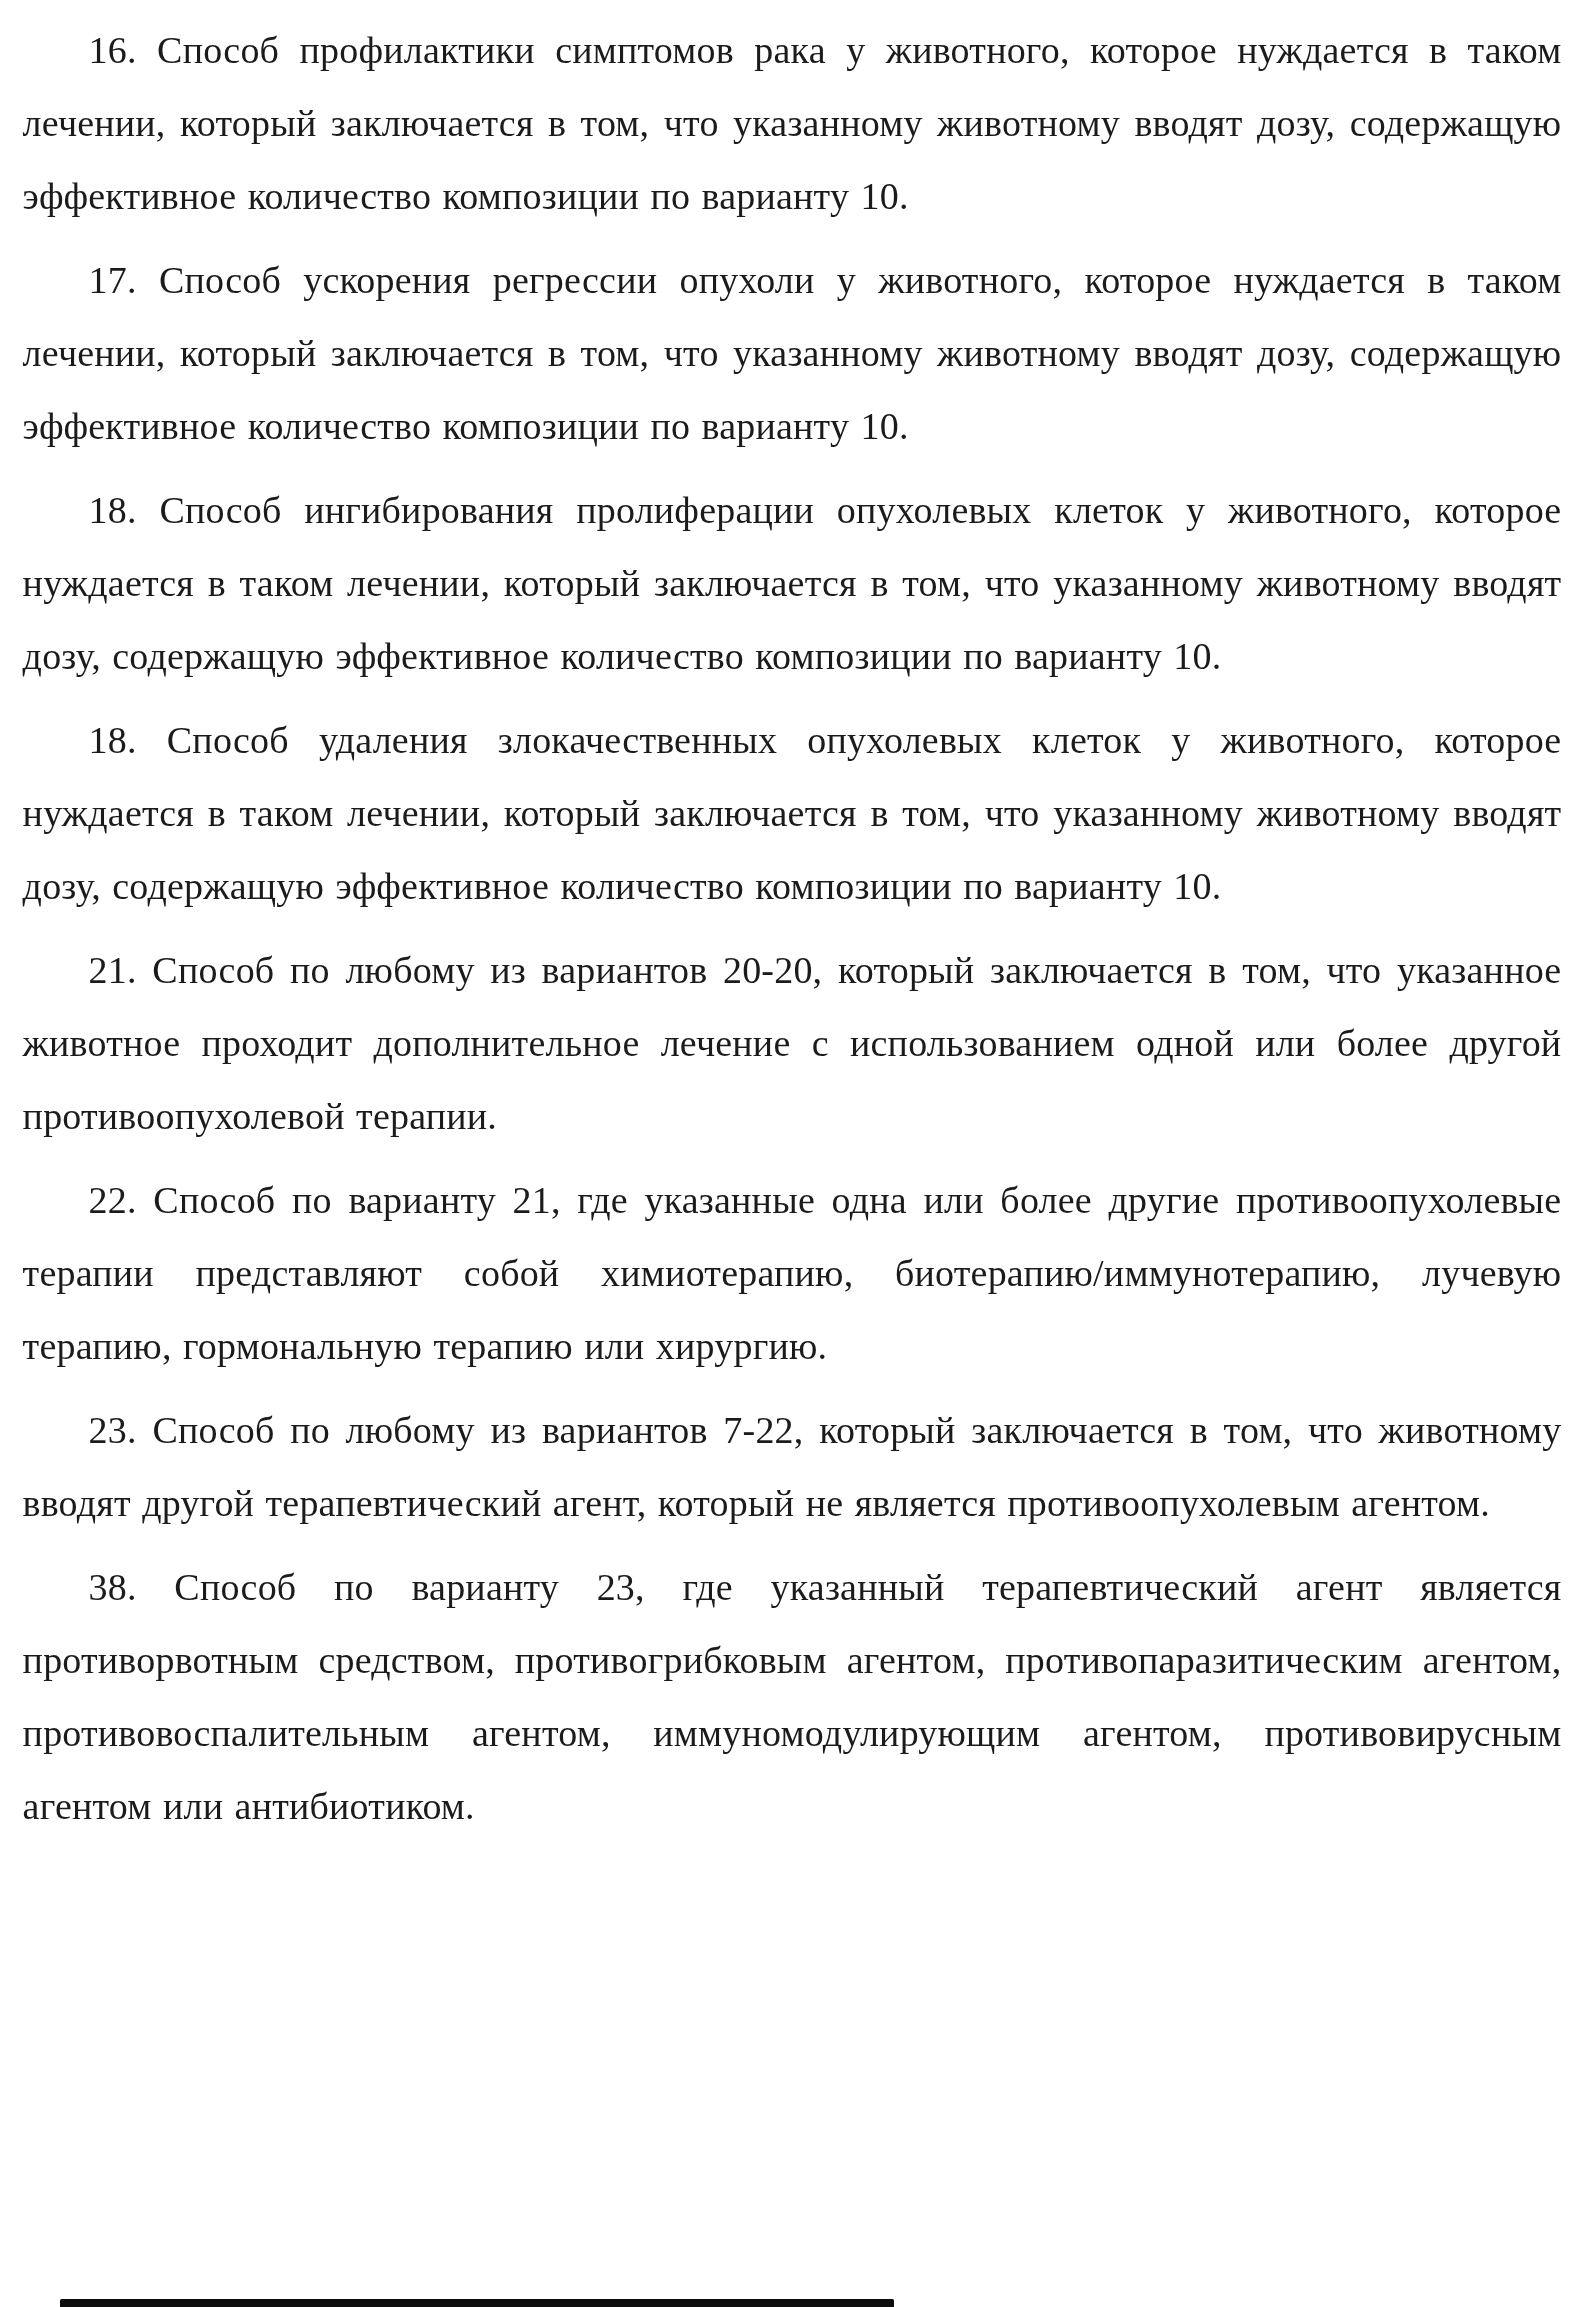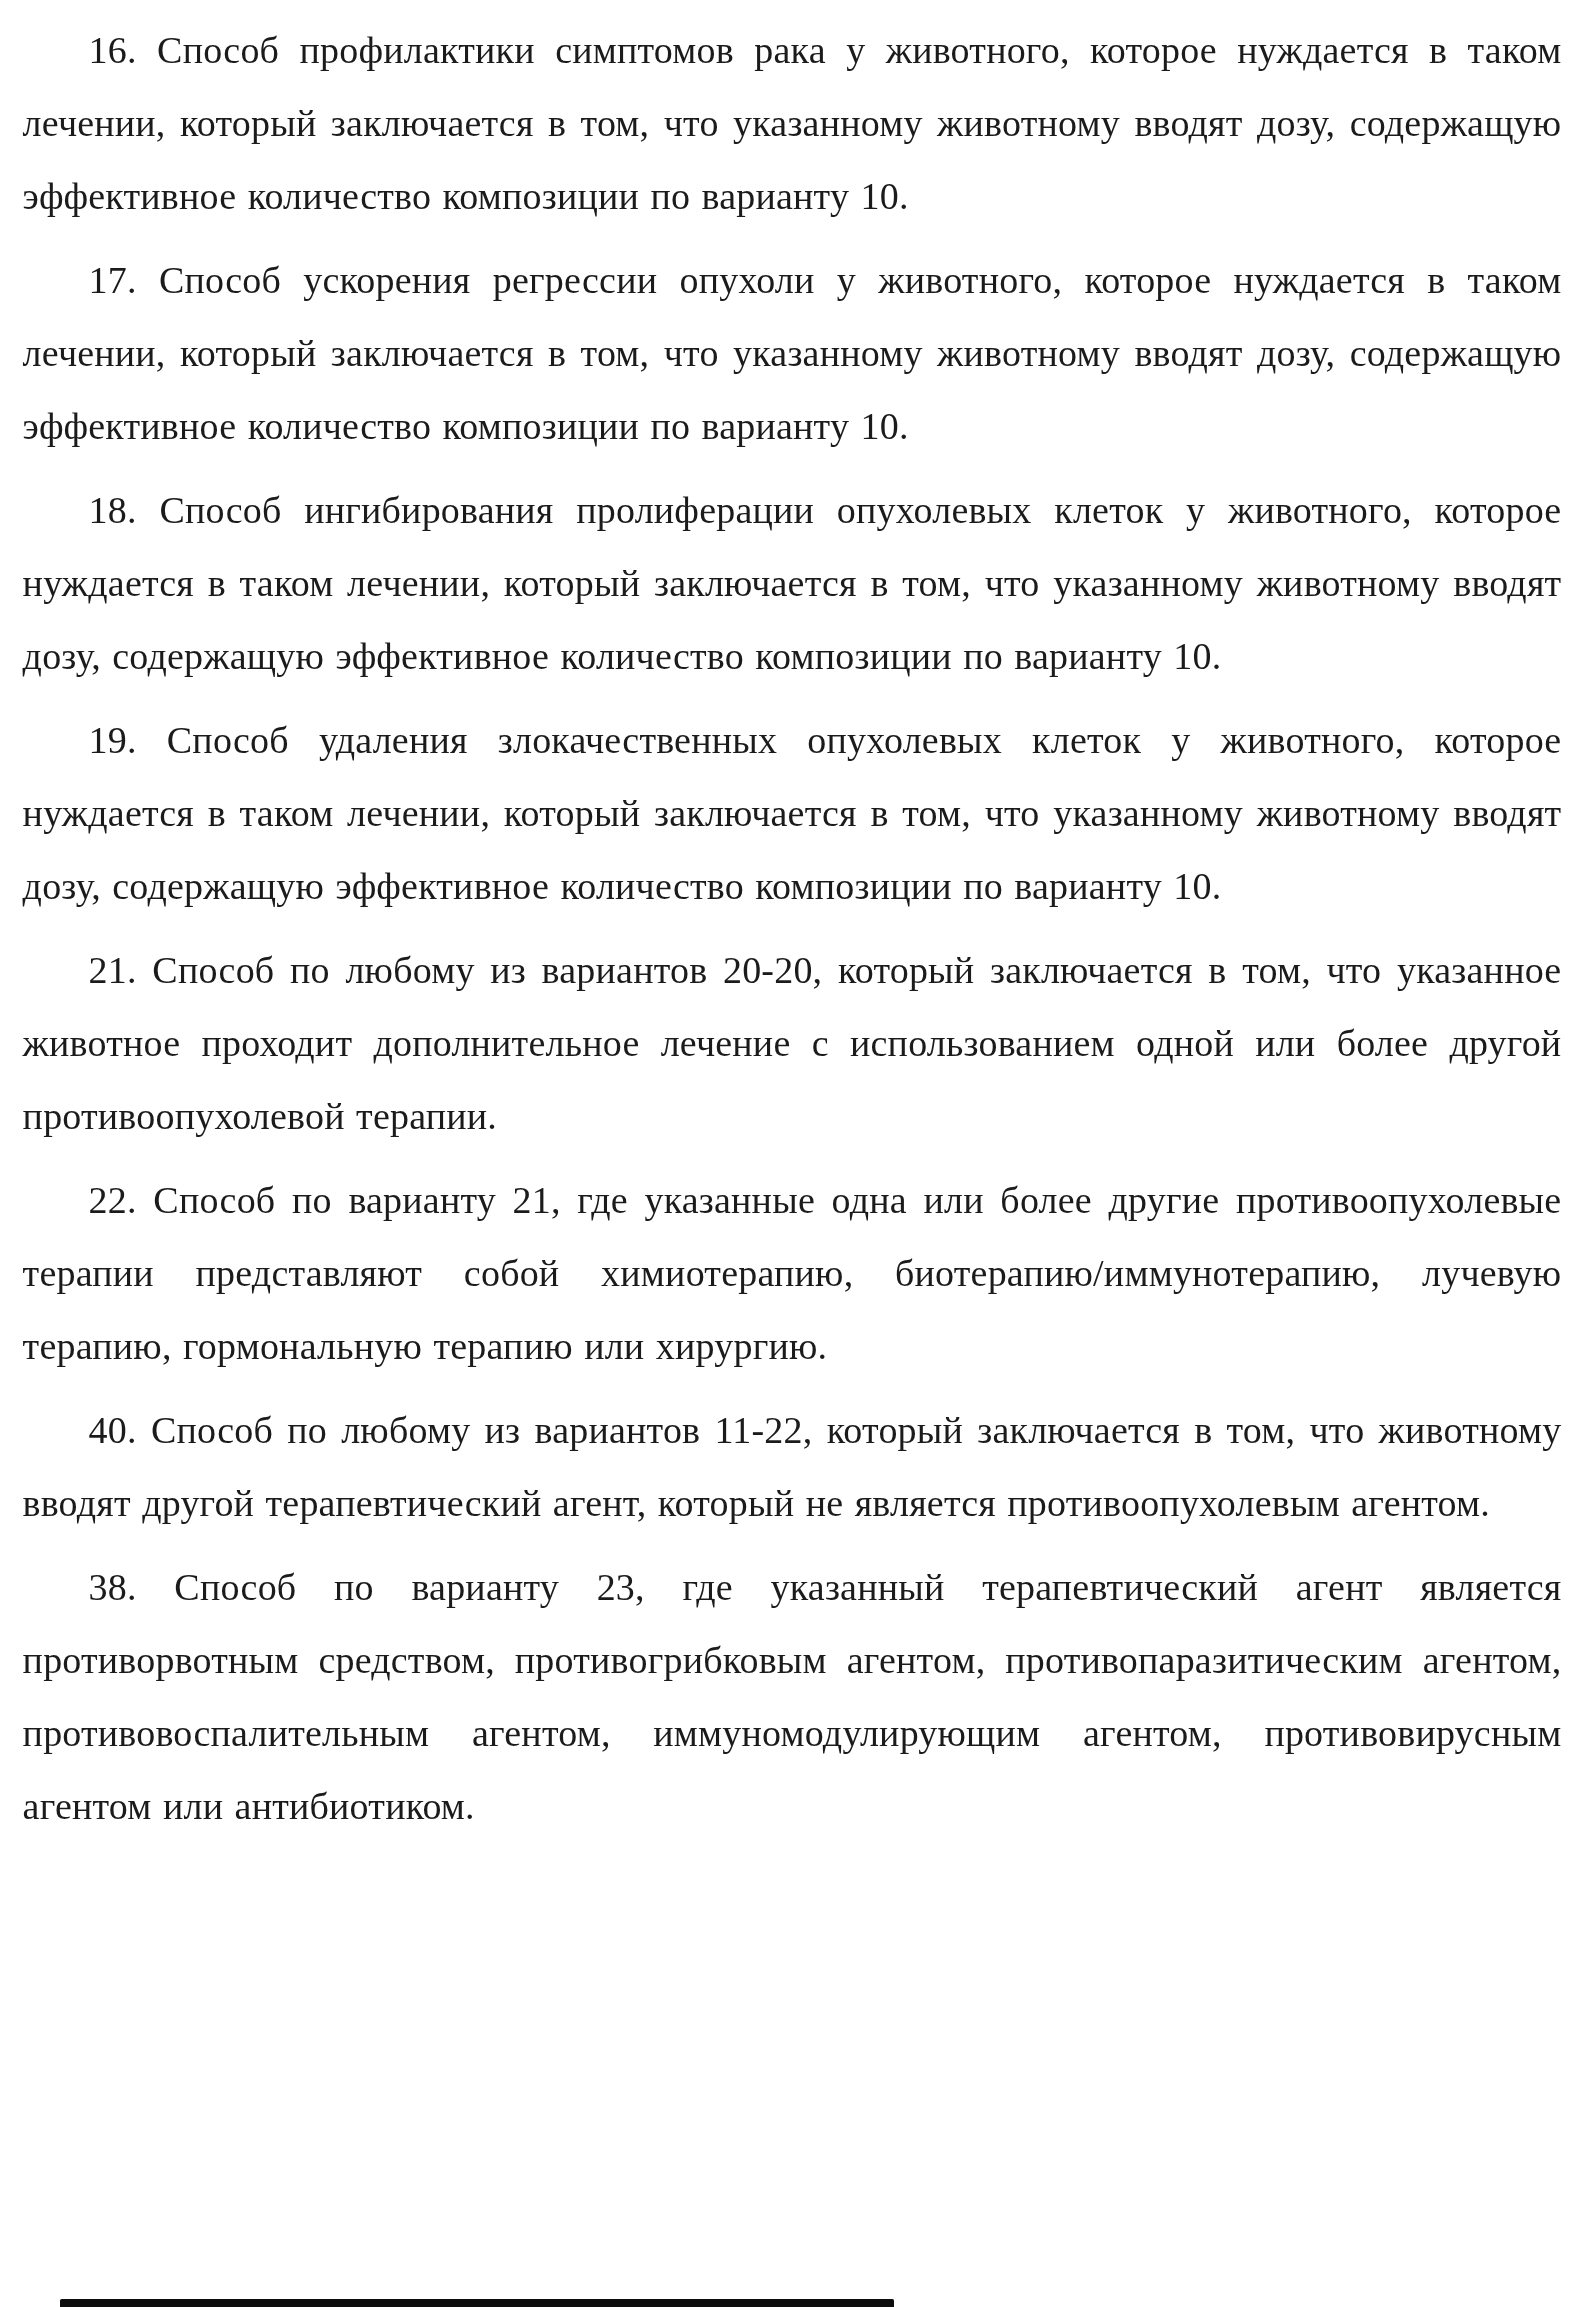--- a/index.html
+++ b/index.html
@@ -42,21 +42,21 @@
     border-radius: 1.7px 1.7px 0 0;
   }
 </style>
 </head>
 <body>
 
 <div class="page">
   <p class="claim">16. Способ профилактики симптомов рака у животного, которое нуждается в таком лечении, который заключается в том, что указанному животному вводят дозу, содержащую эффективное количество композиции по варианту 10.</p>
   <p class="claim">17. Способ ускорения регрессии опухоли у животного, которое нуждается в таком лечении, который заключается в том, что указанному животному вводят дозу, содержащую эффективное количество композиции по варианту 10.</p>
   <p class="claim">18. Способ ингибирования пролиферации опухолевых клеток у животного, которое нуждается в таком лечении, который заключается в том, что указанному животному вводят дозу, содержащую эффективное количество композиции по варианту 10.</p>
-  <p class="claim">19. Способ удаления злокачественных опухолевых клеток у животного, которое нуждается в таком лечении, который заключается в том, что указанному животному вводят дозу, содержащую эффективное количество композиции по варианту 10.</p>
+  <p class="claim">18. Способ удаления злокачественных опухолевых клеток у животного, которое нуждается в таком лечении, который заключается в том, что указанному животному вводят дозу, содержащую эффективное количество композиции по варианту 10.</p>
   <p class="claim">21. Способ по любому из вариантов 20-20, который заключается в том, что указанное животное проходит дополнительное лечение с использованием одной или более другой противоопухолевой терапии.</p>
   <p class="claim">22. Способ по варианту 21, где указанные одна или более другие противоопухолевые терапии представляют собой химиотерапию, биотерапию/иммунотерапию, лучевую терапию, гормональную терапию или хирургию.</p>
-  <p class="claim">40. Способ по любому из вариантов 11-22, который заключается в том, что животному вводят другой терапевтический агент, который не является противоопухолевым агентом.</p>
+  <p class="claim">23. Способ по любому из вариантов 7-22, который заключается в том, что животному вводят другой терапевтический агент, который не является противоопухолевым агентом.</p>
   <p class="claim">38. Способ по варианту 23, где указанный терапевтический агент является противорвотным средством, противогрибковым агентом, противопаразитическим агентом, противовоспалительным агентом, иммуномодулирующим агентом, противовирусным агентом или антибиотиком.</p>
 </div>
 
 <div class="scan-artifact"></div>
 
 
 </body></html>

